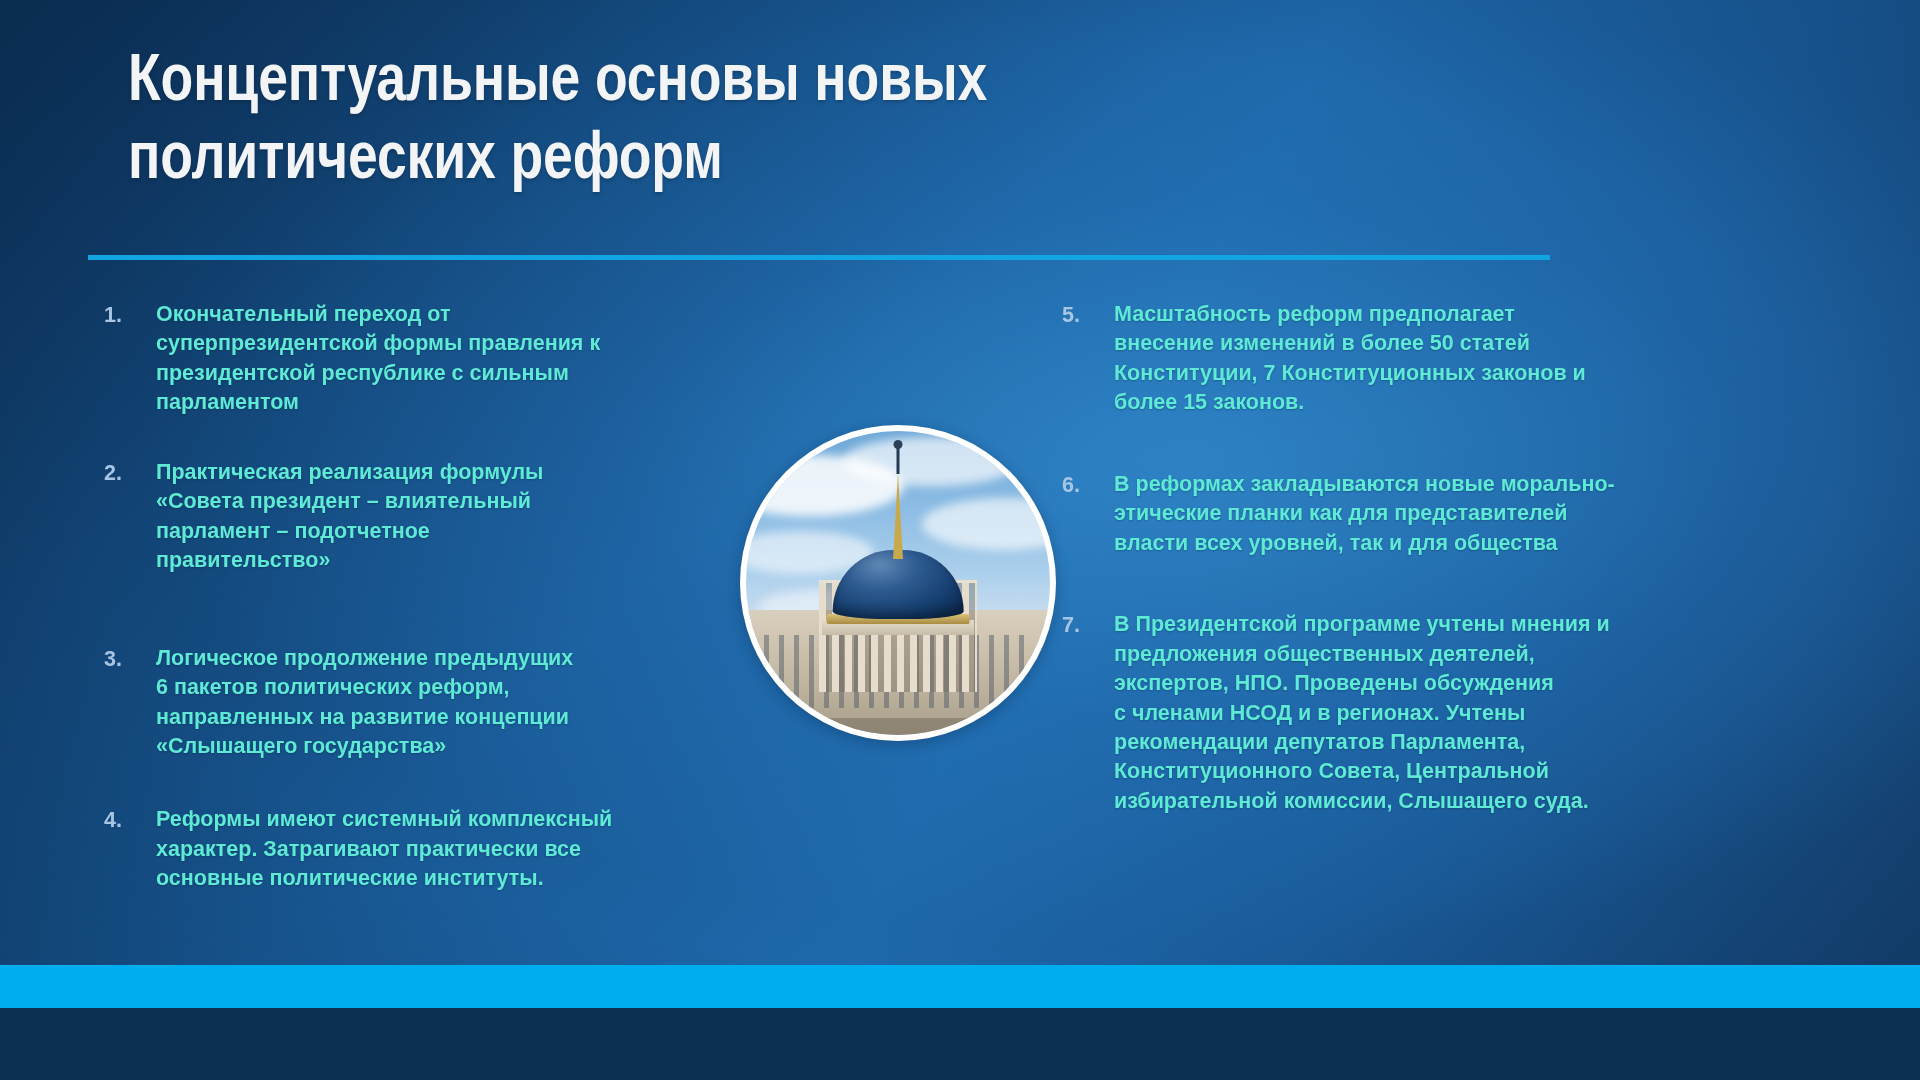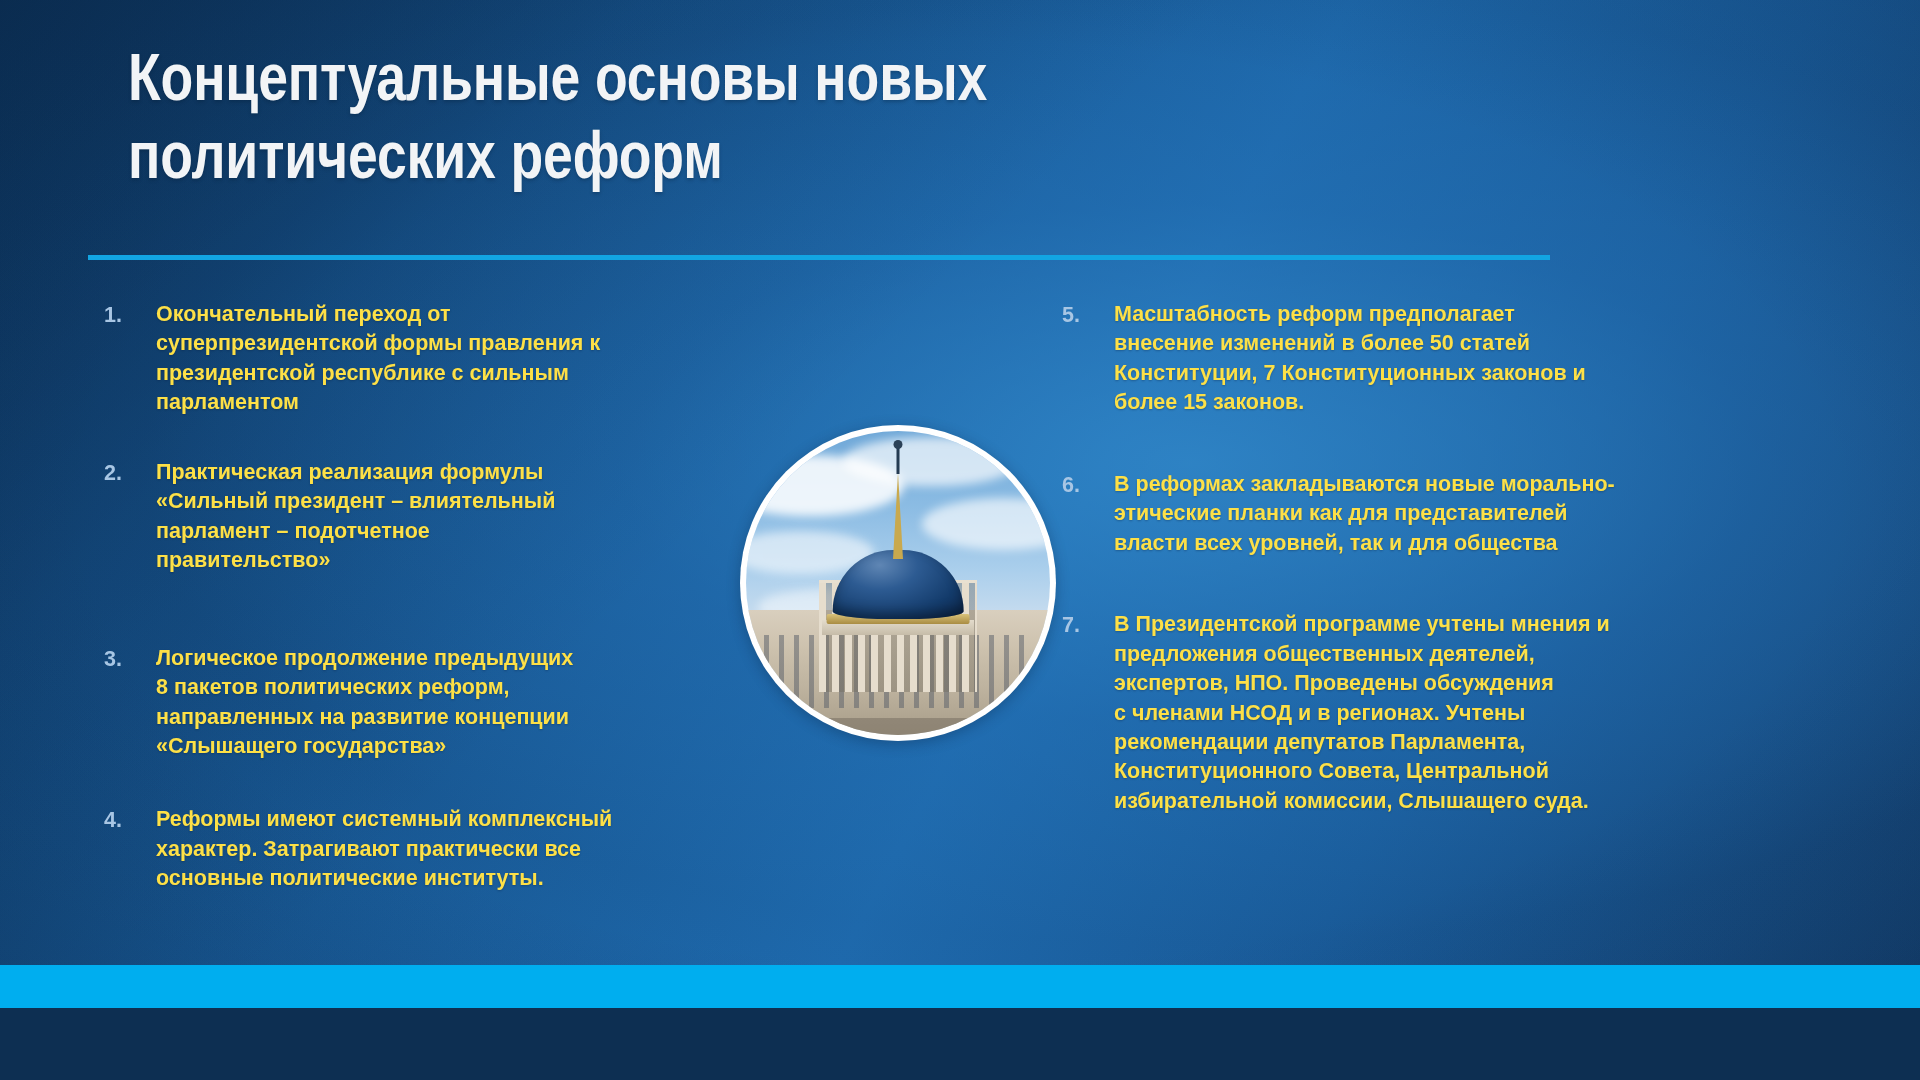--- a/index.html
+++ b/index.html
@@ -93,21 +93,21 @@
   .num {
     flex: 0 0 52px;
     color: #a8c6e4;
     font-size: 21.5px;
     font-weight: bold;
     line-height: 1.37;
     padding-top: 1px;
   }
   .txt {
     flex: 1 1 auto;
-    color: #fde047;
+    color: #5eead4;
     font-size: 21.5px;
     font-weight: bold;
     line-height: 1.37;
     white-space: pre-line;
     text-shadow: 0 1px 2px rgba(5,28,55,0.30);
   }
   .col-left  .item + .item { margin-top: 40px; }
   .col-right .item + .item { margin-top: 52px; }
   .col-left  .item:nth-child(3) { margin-top: 68px; }
   .col-left  .item:nth-child(4) { margin-top: 44px; }
@@ -292,28 +292,28 @@
     <div class="item">
       <div class="num">1.</div>
       <div class="txt">Окончательный переход от
 суперпрезидентской формы правления к
 президентской республике с сильным
 парламентом</div>
     </div>
     <div class="item">
       <div class="num">2.</div>
       <div class="txt">Практическая реализация формулы
-«Сильный президент – влиятельный
+«Совета президент – влиятельный
 парламент – подотчетное
 правительство»</div>
     </div>
     <div class="item">
       <div class="num">3.</div>
       <div class="txt">Логическое продолжение предыдущих
-8 пакетов политических реформ,
+6 пакетов политических реформ,
 направленных на развитие концепции
 «Слышащего государства»</div>
     </div>
     <div class="item">
       <div class="num">4.</div>
       <div class="txt">Реформы имеют системный комплексный
 характер. Затрагивают практически все
 основные политические институты.</div>
     </div>
   </div>

